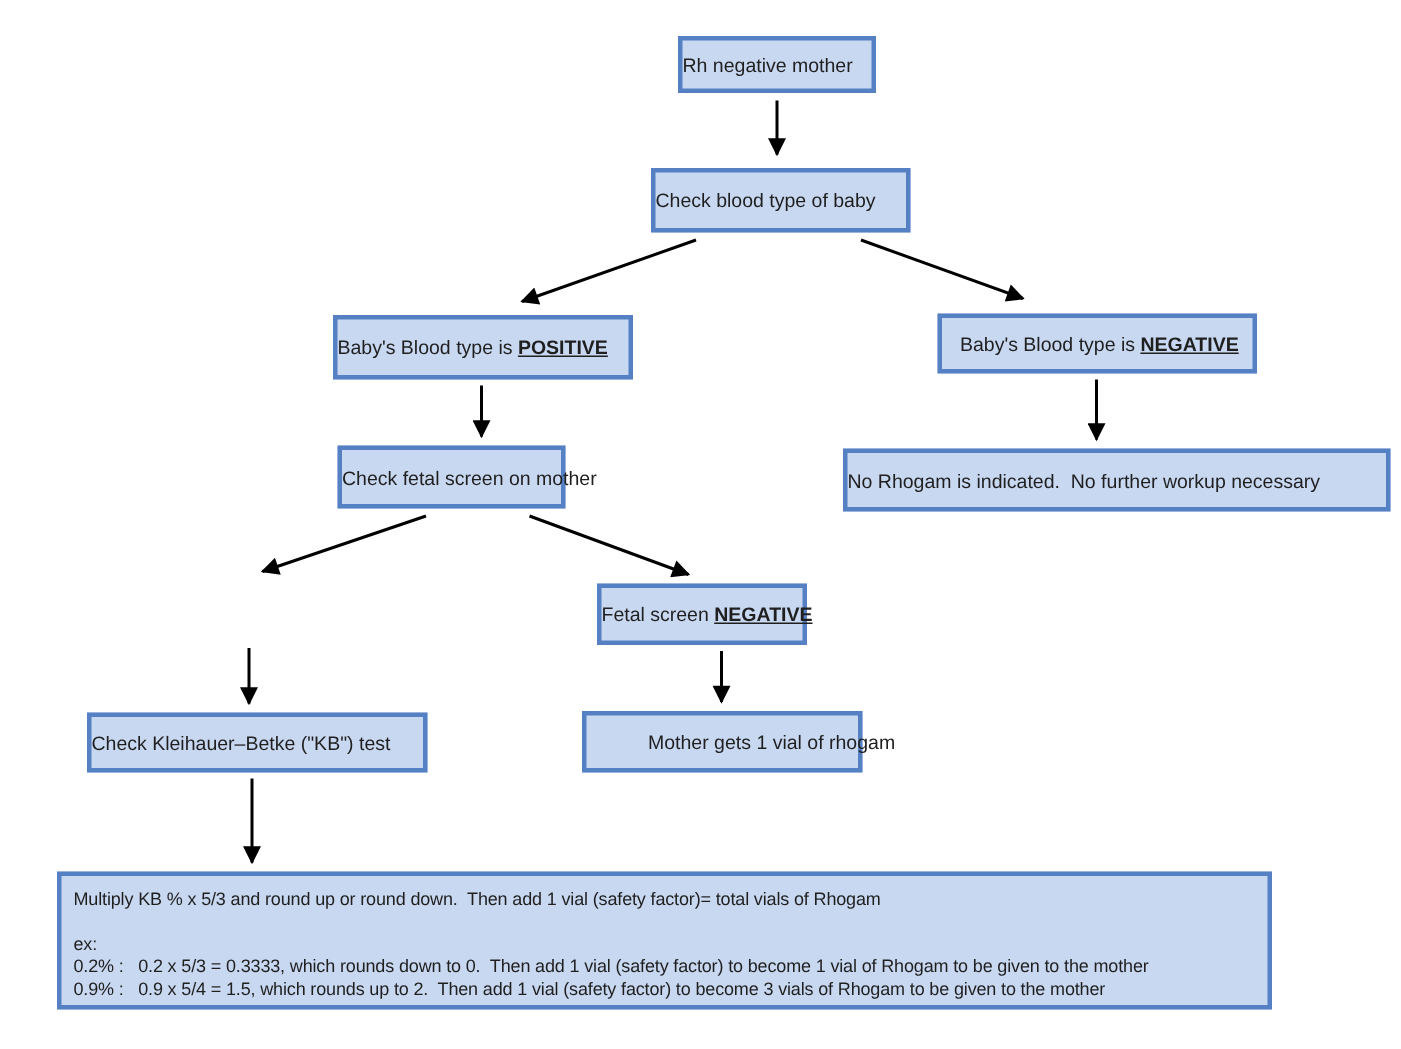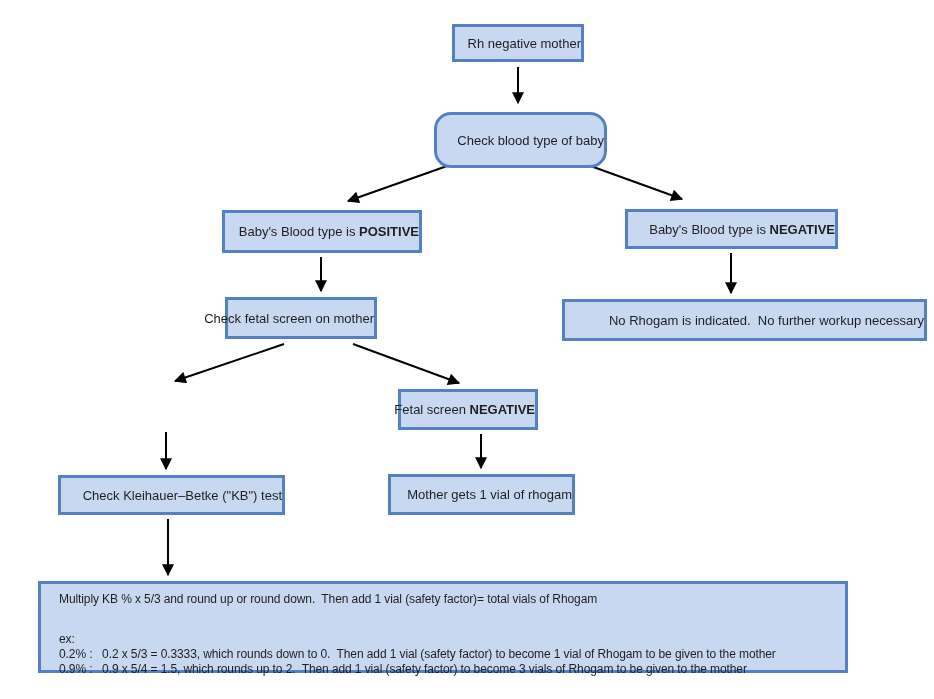--- a/index.html
+++ b/index.html
@@ -14,49 +14,49 @@
   body{font-family:"Liberation Sans","DejaVu Sans",sans-serif;color:var(--text-color);}
   .canvas{
     position:relative;
     width:934px;height:699px;
     background:var(--page-bg);
     overflow:hidden;
   }
   .arrows{position:absolute;left:0;top:0;width:934px;height:699px;pointer-events:none;}
   .node{
     position:absolute;
-    display:flex;align-items:center;justify-content:flex-end;
+    display:flex;align-items:center;justify-content:flex-start;
     background:var(--box-fill);
     border:3px solid var(--box-border);
     font-size:13px;
     white-space:pre;
     text-align:center;
   }
-  .node .emph{font-weight:bold;}
+  .node .emph{font-weight:bold;text-decoration:underline;}
   
   #n-rh-mother      {left:452px;top:24px; width:132px;height:38px;}
-  #n-check-blood    {left:434px;top:112px;width:173px;height:56px;border-radius:17px;}
+  #n-check-blood    {left:434px;top:112px;width:173px;height:43px;}
   #n-baby-positive  {left:222px;top:210px;width:200px;height:43px;}
   #n-baby-negative  {left:625px;top:209px;width:213px;height:40px;padding-left:12px;}
   #n-check-fetal    {left:225px;top:297px;width:152px;height:42px;}
   #n-no-rhogam      {left:562px;top:299px;width:365px;height:42px;}
   #n-fetal-positive {left:85px; top:387px;width:163px;height:41px;}
   #n-fetal-negative {left:398px;top:389px;width:140px;height:41px;}
   #n-kb-test        {left:58px; top:475px;width:227px;height:40px;}
-  #n-mother-vial    {left:388px;top:474px;width:187px;height:41px;}
+  #n-mother-vial    {left:388px;top:474px;width:187px;height:41px;padding-left:41px;}
   #n-calculation{
     left:38px;top:581px;width:810px;height:92px;
     flex-direction:column;align-items:flex-start;justify-content:flex-start;
-    padding:8px 4px 0 18px;
+    padding:8px 4px 0 8px;
     text-align:left;
     font-size:12px;
     letter-spacing:-0.1px;
   }
   .calc-line{line-height:15px;white-space:pre;}
-  .calc-ex-label{margin-top:25px;}
+  .calc-ex-label{margin-top:15px;}
 </style>
 </head>
 <body>
 
 <div class="canvas">
 
   <svg class="arrows" width="934" height="699" viewBox="0 0 934 699" xmlns="http://www.w3.org/2000/svg">
     <defs>
       <marker id="ah" viewBox="0 0 10 10" refX="9" refY="5" markerWidth="7" markerHeight="6" orient="auto">
         <path d="M0,0 L10,5 L0,10 z" fill="#000"></path>

